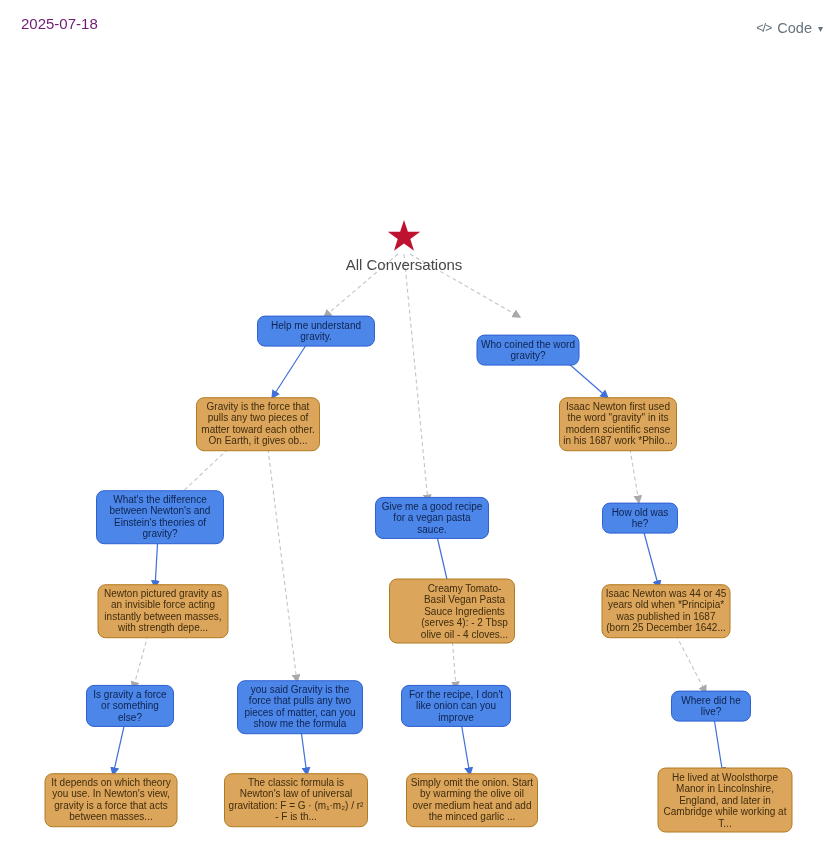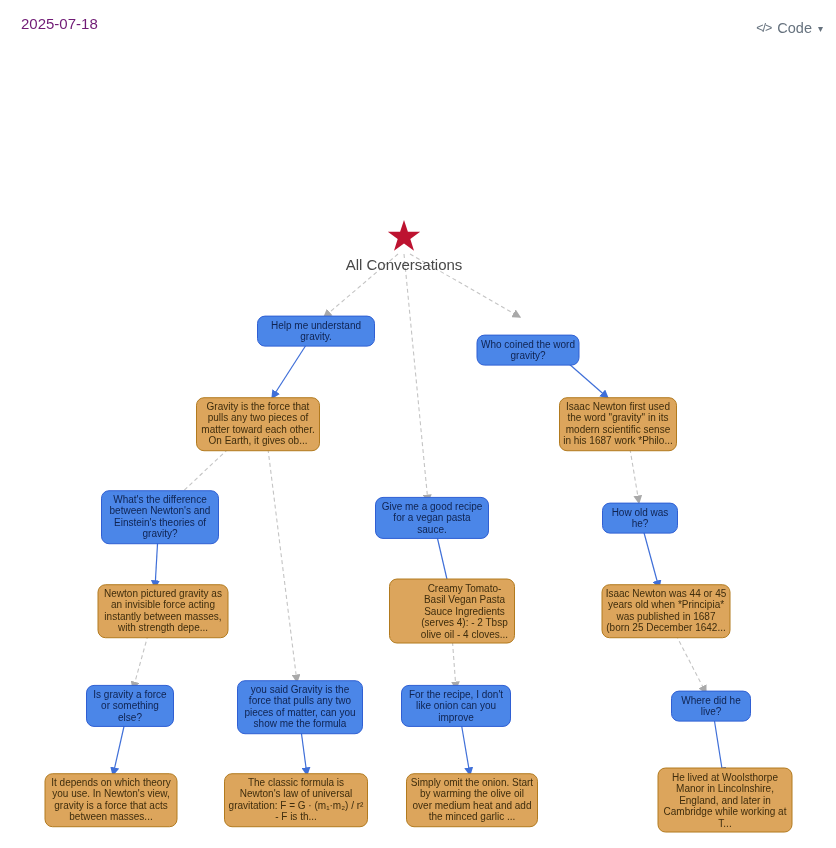--- a/index.html
+++ b/index.html
@@ -89,21 +89,21 @@
         <line x1="714" y1="718" x2="723" y2="775" stroke="#3f6fd8" stroke-width="1.2" marker-end="url(#arrow-blue)"></line>
       </g>
     <polygon id="root-star" points="404.0,220.0 407.9,231.7 420.2,231.7 410.3,239.0 414.0,250.8 404.0,243.6 394.0,250.8 397.7,239.0 387.8,231.7 400.1,231.7" fill="#bd1330" style="pointer-events: auto;"></polygon>
   </svg>
   <div class="root-label" id="root-label" style="left: 404px; top: 256px;">All Conversations</div>
   <div id="node-layer">
       <div class="node question" style="left: 316px; top: 331px; width: 118px;">Help me understand gravity.</div>
       <div class="node question" style="left: 528px; top: 350px; width: 103px;">Who coined the word gravity?</div>
       <div class="node answer" style="left: 258px; top: 424px; width: 124px;">Gravity is the force that pulls any two pieces of matter toward each other. On Earth, it gives ob...</div>
       <div class="node answer" style="left: 618px; top: 424px; width: 118px;">Isaac Newton first used the word "gravity" in its modern scientific sense in his 1687 work *Philo...</div>
-      <div class="node question" style="left: 160px; top: 517px; width: 118px;">What's the difference between Newton's and Einstein's theories of gravity?</div>
+      <div class="node question" style="left: 160px; top: 517px; width: 128px;">What's the difference between Newton's and Einstein's theories of gravity?</div>
       <div class="node question" style="left: 432px; top: 518px; width: 114px;">Give me a good recipe for a vegan pasta sauce.</div>
       <div class="node question" style="left: 640px; top: 518px; width: 76px;">How old was he?</div>
       <div class="node answer" style="left: 155px; top: 611px; width: 131px; margin-left: 8px;">Newton pictured gravity as an invisible force acting instantly between masses, with strength depe...</div>
       <div class="node answer" style="left: 452px; top: 611px; width: 126px; padding-left: 28px;">Creamy Tomato-Basil Vegan Pasta Sauce Ingredients (serves 4): - 2 Tbsp olive oil - 4 cloves...</div>
       <div class="node answer" style="left: 666px; top: 611px; width: 129px;">Isaac Newton was 44 or 45 years old when *Principia* was published in 1687 (born 25 December 1642...</div>
       <div class="node question" style="left: 130px; top: 706px; width: 88px;">Is gravity a force or something else?</div>
       <div class="node question" style="left: 300px; top: 707px; width: 126px;">you said Gravity is the force that pulls any two pieces of matter, can you show me the formula</div>
       <div class="node question" style="left: 456px; top: 706px; width: 110px;">For the recipe, I don't like onion can you improve</div>
       <div class="node question" style="left: 711px; top: 706px; width: 80px;">Where did he live?</div>
       <div class="node answer" style="left: 111px; top: 800px; width: 133px;">It depends on which theory you use. In Newton's view, gravity is a force that acts between masses...</div>

